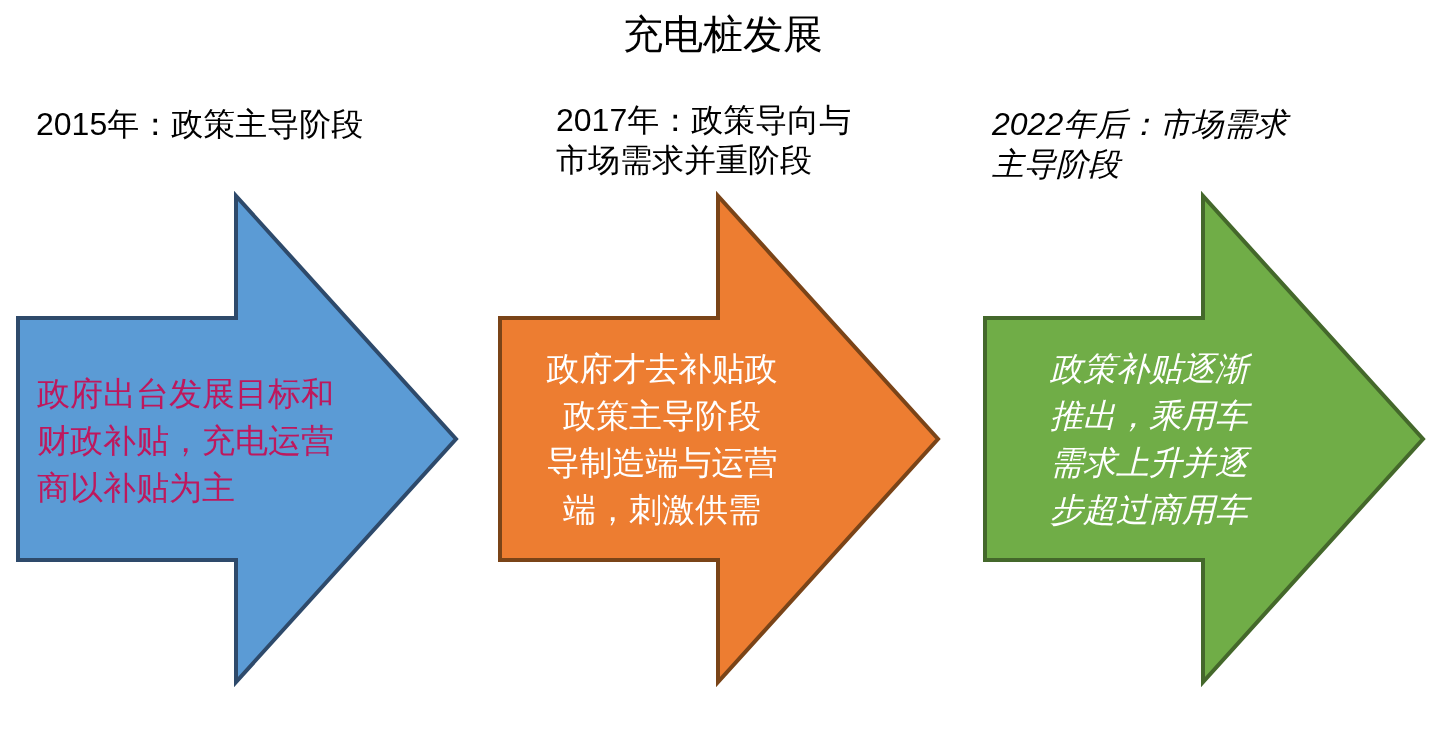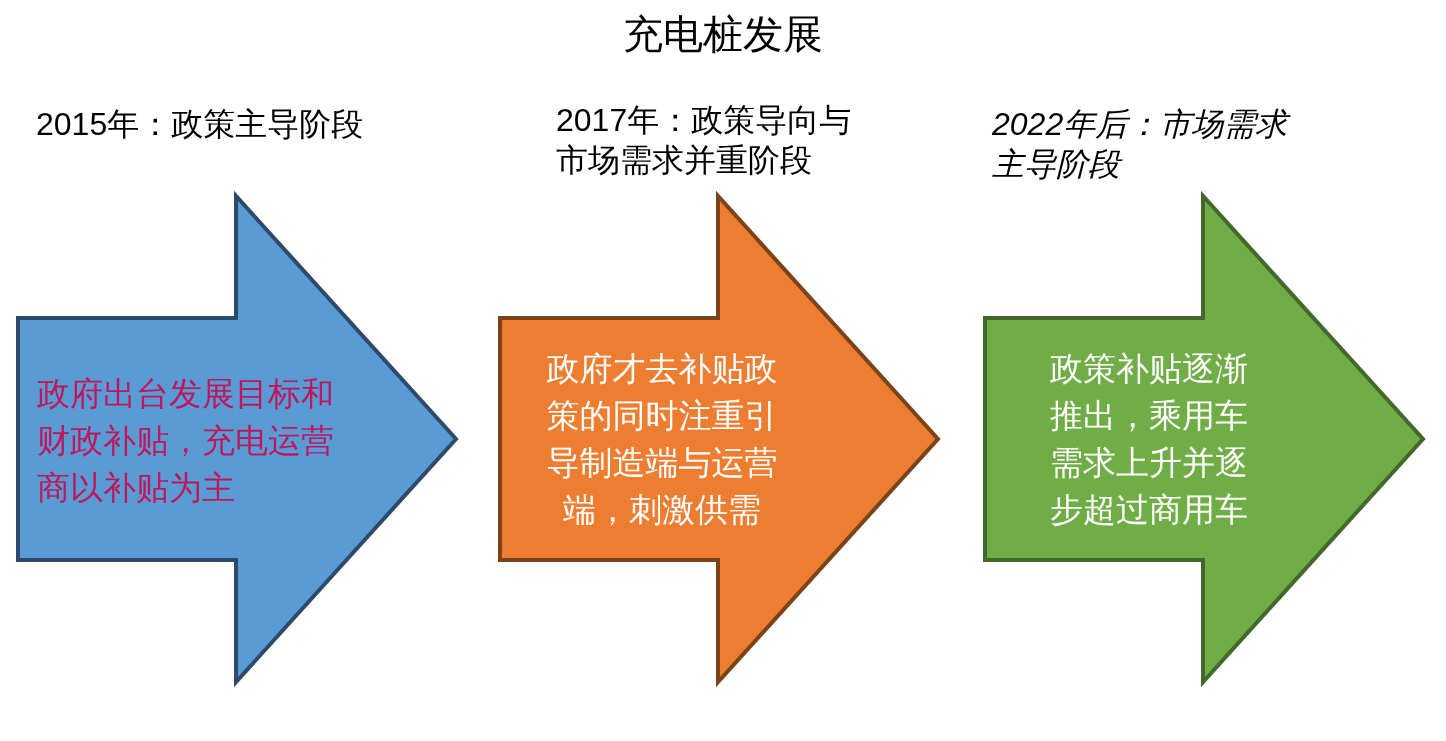--- a/index.html
+++ b/index.html
@@ -79,20 +79,21 @@
     left: 20px;
     top: 155px;
     width: 300px;
     text-align: center;
   }
   #arrow-text-3 {
     left: 22px;
     top: 155px;
     width: 300px;
     text-align: center;
+    font-style: italic;
   }
 </style>
 </head>
 <body style="background: rgb(255, 255, 255);">
 
 <div id="slide-title">充电桩发展</div>
 
 <div id="stage-label-1" class="stage-label">2015年：政策主导阶段</div>
 
 <div id="arrow-wrap-1" class="arrow-wrap">
@@ -105,21 +106,21 @@
 </div>
 
 <div id="stage-label-2" class="stage-label">2017年：政策导向与
 市场需求并重阶段</div>
 
 <div id="arrow-wrap-2" class="arrow-wrap">
   <svg class="arrow-svg" viewBox="0 0 480 500" preserveAspectRatio="none">
     <polygon points="8,128 226,128 226,6 446,249 226,492 226,370 8,370" fill="#ED7D31" stroke="#7A4418" stroke-width="4" stroke-linejoin="miter"></polygon>
   </svg>
   <div id="arrow-text-2" class="arrow-text" style="color: rgb(255, 255, 255); text-align: center;">政府才去补贴政
-策的同时注重引
+政策主导阶段
 导制造端与运营
 端，刺激供需</div>
 </div>
 
 <div id="stage-label-3" class="stage-label">2022年后：市场需求
 主导阶段</div>
 
 <div id="arrow-wrap-3" class="arrow-wrap">
   <svg class="arrow-svg" viewBox="0 0 480 500" preserveAspectRatio="none">
     <polygon points="8,128 226,128 226,6 446,249 226,492 226,370 8,370" fill="#70AD47" stroke="#44682B" stroke-width="4" stroke-linejoin="miter"></polygon>

